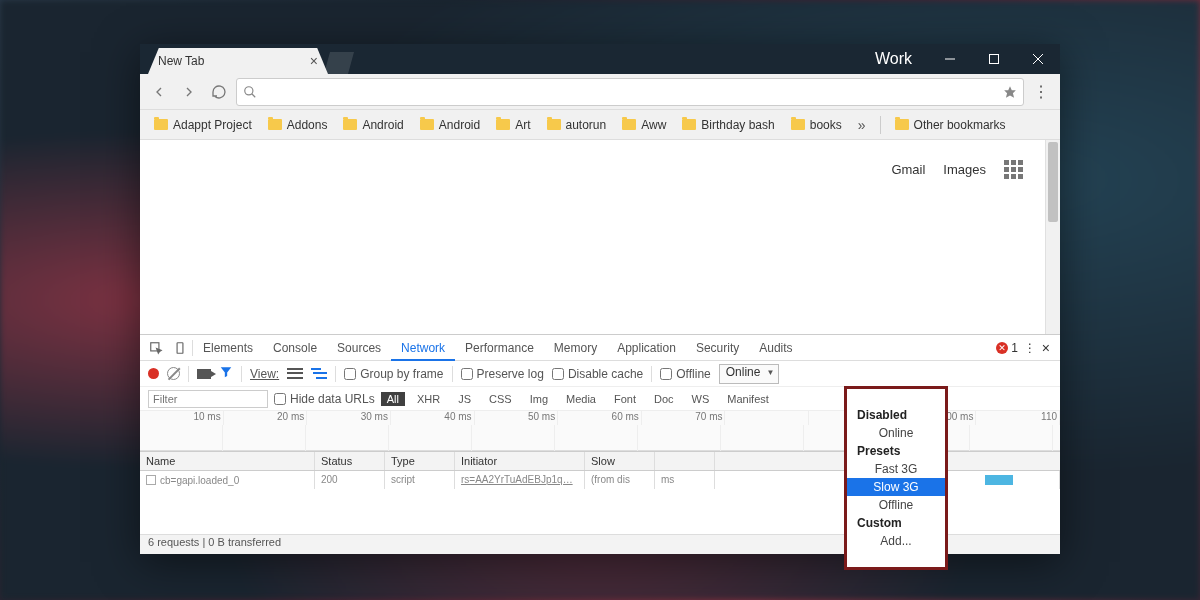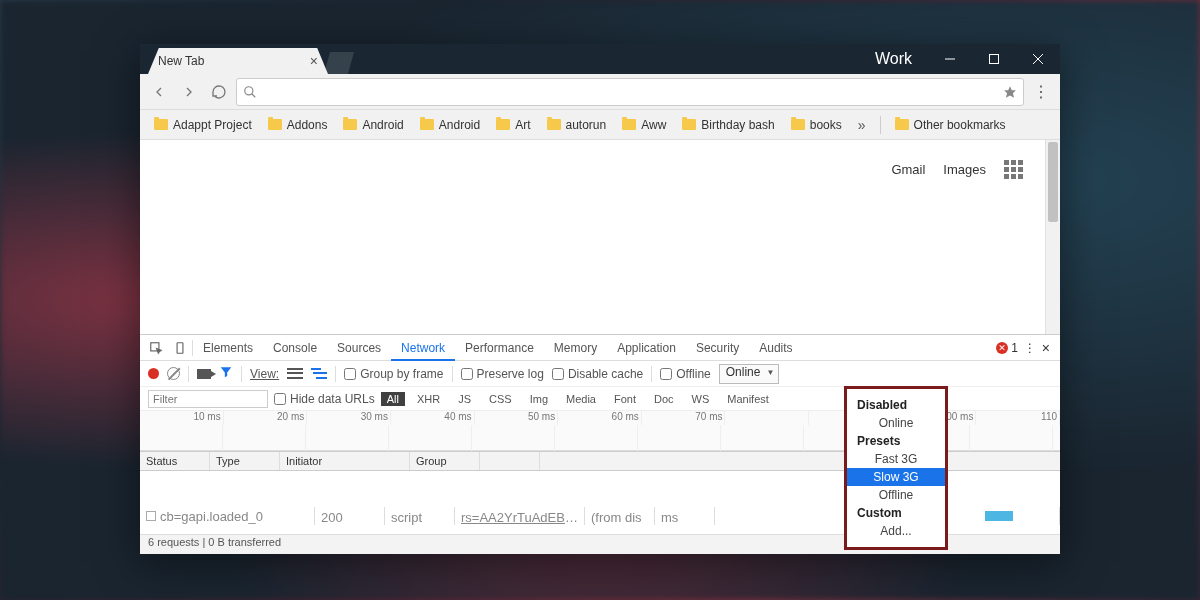--- a/index.html
+++ b/index.html
@@ -68,28 +68,28 @@
 .filter-pill { padding: 1px 6px; cursor: pointer; font-size: 11px; }
 .filter-pill.active { background: #404040; color: #fff; border-radius: 0; }
 .timeline { height: 40px; border-bottom: 1px solid #ddd; position: relative; background: #fafafa; }
 .timeline-ticks { display: flex; height: 14px; font-size: 10px; color: #777; }
 .timeline-ticks span { flex: 1; text-align: right; padding-right: 2px; border-right: 1px solid #eee; }
 .timeline-body { height: 26px; position: relative; }
 .timeline-body::before { content:""; position:absolute; inset:0; background: repeating-linear-gradient(90deg, transparent 0 82px, #eee 82px 83px); }
 .table-head { height: 20px; display: flex; border-top: 1px solid #ccc; border-bottom: 1px solid #ccc; background: #f3f3f3; font-size: 11px; color: #333; }
 .table-head > div, .table-row > div { padding: 3px 6px; border-right: 1px solid #ddd; overflow: hidden; white-space: nowrap; text-overflow: ellipsis; }
 .col-name{width:175px} .col-status{width:70px} .col-type{width:70px} .col-init{width:130px} .col-size{width:70px} .col-time{width:60px} .col-wf{flex:1; display:flex; align-items:center; justify-content:flex-end; gap:8px;}
-.table-row { height: 18px; display: flex; font-size: 13px; color: #888; background: #fff; margin-top: 36px; }
+.table-row { height: 18px; display: flex; font-size: 10px; color: #888; background: #fff; }
 .table-row .col-name { display: flex; align-items: center; gap: 4px; }
 .row-chk { width: 10px; height: 10px; border: 1px solid #aaa; }
 .underline { text-decoration: underline; }
 .wf-bar { width: 28px; height: 10px; background: #4db6e2; margin-left: auto; margin-right: 40px; }
 .sort-tri { width: 0; height: 0; border-left: 4px solid transparent; border-right: 4px solid transparent; border-bottom: 6px solid #888; margin-left: 4px; }
 .dt-status { height: 20px; border-top: 1px solid #ddd; background: #f3f3f3; font-size: 11px; color: #555; padding: 1px 8px; }
-.throttle-dropdown { position: absolute; top: 25px; right: 112px; width: 104px; background: #fff; border: 3px solid #7a1a1a; z-index: 50; font-size: 12px; padding: 7px 0; }
+.throttle-dropdown { position: absolute; top: 25px; right: 112px; width: 104px; background: #fff; border: 3px solid #7a1a1a; z-index: 50; font-size: 12px; padding: 17px 0; }
 .dd-header { font-weight: bold; padding: 2px 10px; color: #222; }
 .dd-item { padding: 2px 10px; color: #444; text-align: center; cursor: pointer; }
 .dd-item.sel { background: #1a73e8; color: #fff; }
 </style>
 </head>
 <body>
 <div class="bg-blur"></div>
 
 <div class="window">
 
@@ -334,24 +334,25 @@
         <span></span>
         <span>90 ms</span>
         <span>100 ms</span>
         <span>110</span>
       </div>
       <div class="timeline-body"></div>
     </div>
 
     <div style="flex:1; overflow:hidden; display:flex; flex-direction:column;">
       <div class="table-head">
+        <div class="col-name">Name</div>
         <div class="col-status">Status</div>
         <div class="col-type">Type</div>
         <div class="col-init">Initiator</div>
-        <div class="col-size">Group</div>
+        <div class="col-size">Slow</div>
         <div class="col-time"></div>
       </div>
       <div class="table-row">
         <div class="col-name">
             <span class="row-chk"></span>
             <span>cb=gapi.loaded_0</span>
           </div>
         <div class="col-status">200</div>
         <div class="col-type">script</div>
         <div class="col-init underline">rs=AA2YrTuAdEBJp1q…</div>

